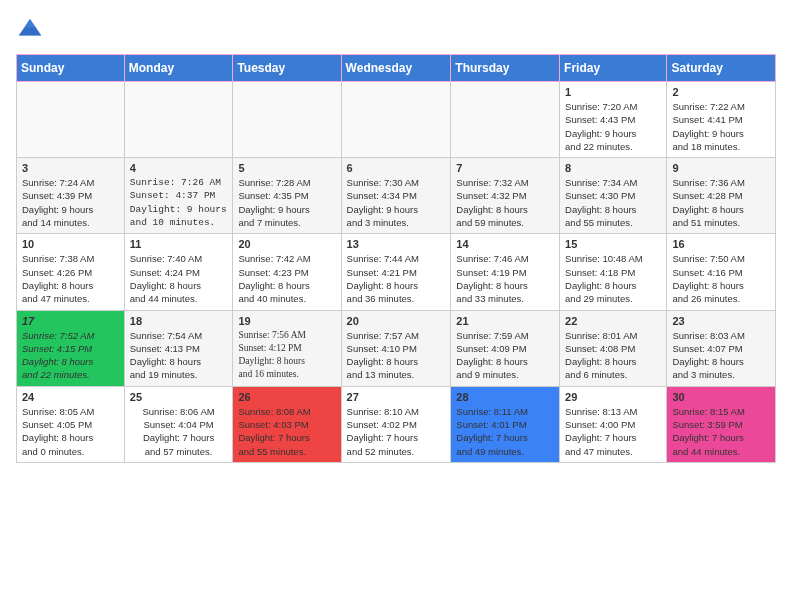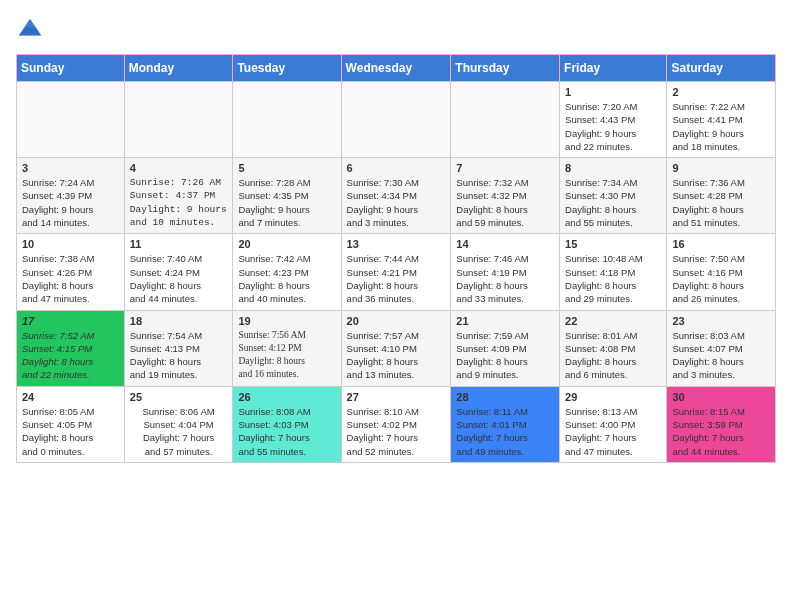--- a/index.html
+++ b/index.html
@@ -302,21 +302,21 @@
 Daylight: 8 hours
 and 0 minutes.</div>
         </td>
         <td style="background: rgb(255, 255, 255);">
           <div class="day-num">25</div>
           <div class="day-info" style="white-space: pre-line; text-align: center;">Sunrise: 8:06 AM
 Sunset: 4:04 PM
 Daylight: 7 hours
 and 57 minutes.</div>
         </td>
-        <td style="background: #5eead4;">
+        <td style="background: #ef4444;">
           <div class="day-num">26</div>
           <div class="day-info" style="white-space: pre-line;">Sunrise: 8:08 AM
 Sunset: 4:03 PM
 Daylight: 7 hours
 and 55 minutes.</div>
         </td>
         <td style="background: rgb(255, 255, 255);">
           <div class="day-num">27</div>
           <div class="day-info" style="white-space: pre-line;">Sunrise: 8:10 AM
 Sunset: 4:02 PM

